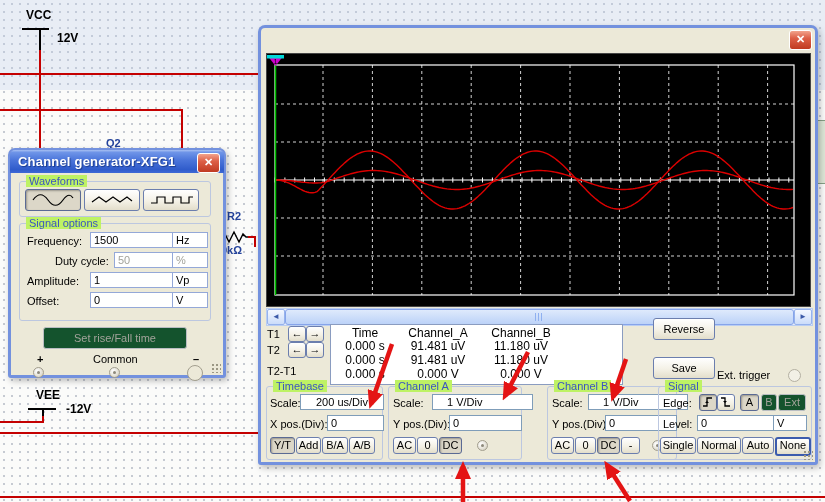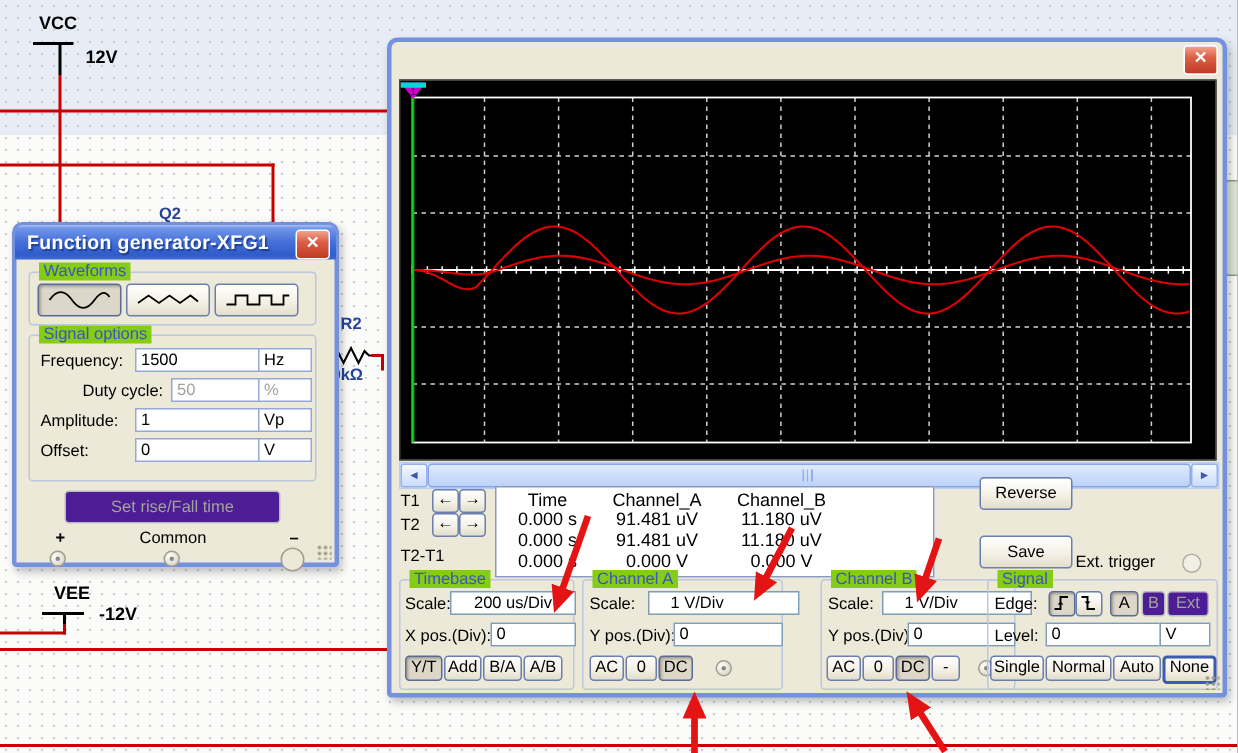--- a/index.html
+++ b/index.html
@@ -18,30 +18,30 @@
        background:#ece9d8;box-shadow:2px 3px 6px rgba(0,0,0,0.25);}
   .titlebar{position:absolute;left:-1px;top:-1px;right:-1px;height:23px;
        border-radius:5px 5px 0 0;
        background:linear-gradient(180deg,#a8c0f2 0%,#6f95e8 10%,#4a74da 45%,#305ccb 85%,#3e69d6 100%);
        color:#fff;font-weight:bold;font-size:13px;line-height:23px;padding-left:8px;
        text-shadow:1px 1px 1px #1a3a8c;letter-spacing:0.2px;}
   .closebtn{position:absolute;top:2px;right:3px;width:21px;height:18px;border:1px solid #fff;
        border-radius:3px;background:linear-gradient(180deg,#f2a38c 0%,#dd5f47 40%,#c03a22 100%);
        color:#fff;font-size:11px;font-weight:bold;text-align:center;line-height:17px;}
   .groupbox{position:absolute;border:1px solid #bcc7e0;border-radius:3px;}
-  .gbcap{position:absolute;top:-7px;left:6px;background:#84cc16;padding:0 3px;
+  .gbcap{position:absolute;top:-7px;left:6px;background:#bef264;padding:0 3px;
        color:#3a55c0;font-size:11px;white-space:nowrap;}
   .lbl{position:absolute;font-size:11px;color:#000;white-space:nowrap;}
   .field{position:absolute;border:1px solid #7f9db9;background:#fff;font-size:11px;
        font-family:"Liberation Sans",sans-serif;padding:0 3px;height:14px;}
   .xbtn{position:absolute;border:1px solid #6b7eae;border-radius:3px;font-size:11px;
        text-align:center;background:linear-gradient(180deg,#ffffff 0%,#f4f1e6 55%,#e3decb 100%);
        color:#000;height:15px;line-height:15px;}
   .xbtn.active{background:#dcd7c8;box-shadow:inset 1px 1px 2px rgba(0,0,0,0.3);border-color:#5a6a94;}
-  .xbtn.dis{color:#a3a39b;border-color:#b9bdc2;background:#4c1d95;}
+  .xbtn.dis{color:#a3a39b;border-color:#b9bdc2;background:#14532d;}
   .xbtn.focus{border:2px solid #3c5cad;line-height:13px;}
   .radio-sm{position:absolute;width:9px;height:9px;border-radius:50%;border:1px solid #a29e8e;
        background:radial-gradient(circle at 35% 35%,#ffffff 0%,#d9d5c6 80%);}
   .radio-sm::after{content:"";position:absolute;left:3px;top:3px;width:3px;height:3px;border-radius:50%;background:#8d897b;}
   .grip{position:absolute;right:2px;bottom:2px;width:10px;height:10px;
        background:radial-gradient(#9b9784 1px, rgba(0,0,0,0) 1.2px);background-size:4px 4px;}
   .dis-txt{color:#a3a39b !important;}
 </style>
 </head>
 <body>
@@ -75,21 +75,21 @@
   <div class="blkwire" style="left:42px;top:410px;width:2px;height:6px;"></div>
   <div class="wire" style="left:42px;top:416px;width:2px;height:7px;"></div>
   <div class="wire" style="left:0;top:421px;width:44px;height:2px;"></div>
   <div class="wire" style="left:0;top:432px;width:258px;height:2px;"></div>
   <div class="wire" style="left:0;top:496px;width:825px;height:2px;"></div>
 
   <div class="abs" style="left:816px;top:120px;width:9px;height:62px;background:#dde6d6;border:1px solid #86a086;"></div>
 
   <div class="win" style="left:8px;top:148px;width:212px;height:224px;z-index:10;">
     <div class="titlebar">
-      <span>Function generator-XFG1</span>
+      <span>Channel generator-XFG1</span>
     </div>
     <div class="closebtn">
       <span>✕</span>
     </div>
 
     <div class="groupbox" style="left:8px;top:30px;width:190px;height:34px;">
       <div class="gbcap">Waveforms</div>
       <div class="xbtn active" style="left:5px;top:7px;width:54px;height:20px;line-height:20px;">
         <svg width="44" height="14" viewBox="0 0 44 14" style="margin-top:3px;">
           <path d="M2,7 C7,0 12,0 17,7 S27,14 32,7 S40,2 42,5" fill="none" stroke="#000" stroke-width="1.2"></path>

